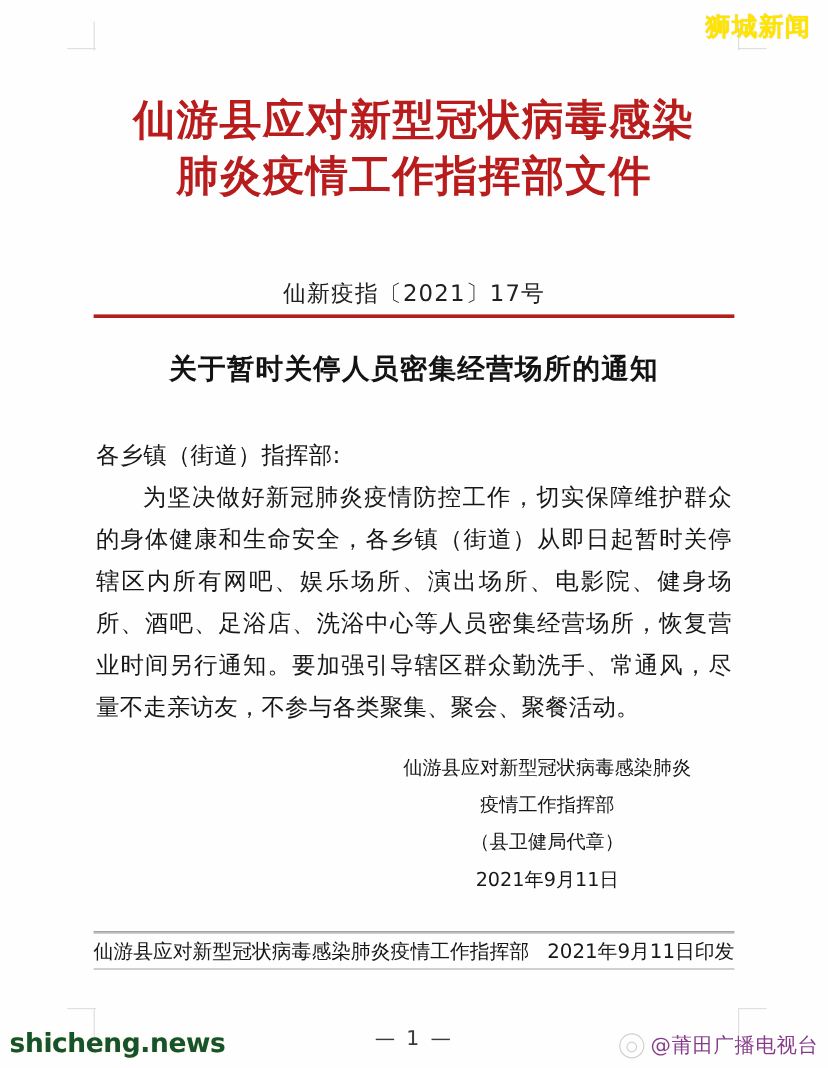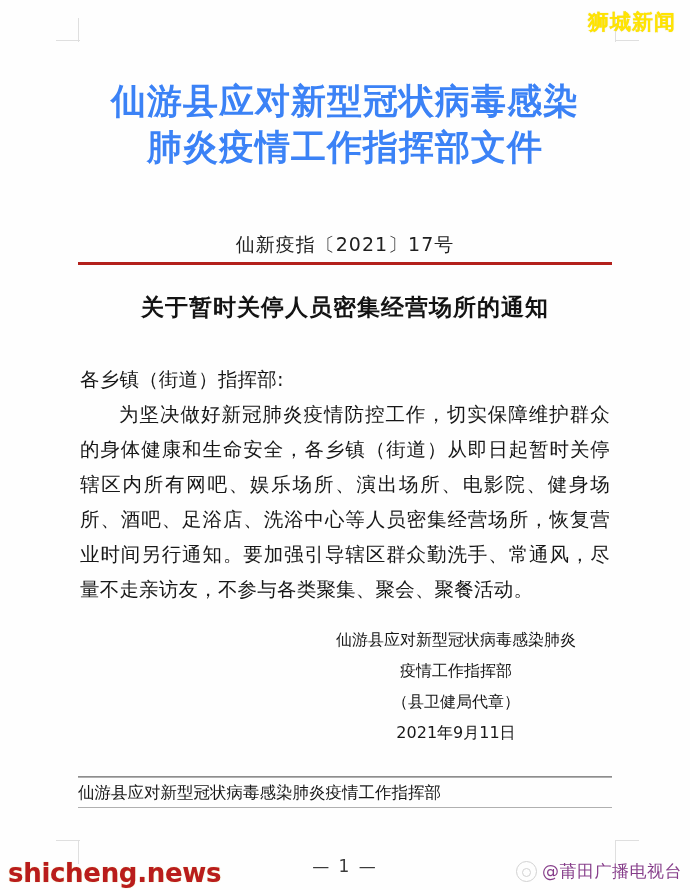--- a/index.html
+++ b/index.html
@@ -47,21 +47,21 @@
 
   
   .masthead {
     position: absolute;
     left: 78px;
     top: 78px;
     width: 534px;
     text-align: center;
   }
   .masthead-line {
-    color: #3b82f6;
+    color: #b91c1c;
     font-weight: 700;
     font-size: 35px;
     line-height: 46px;
     letter-spacing: 1px;
     white-space: nowrap;
   }
 
   
   .doc-number {
     position: absolute;
@@ -182,23 +182,23 @@
     font-size: 21px;
     font-weight: 700;
     color: #ffe400;
     letter-spacing: 1px;
     text-shadow: 0 0 1px rgba(200,170,0,0.55);
   }
   .wm-bottom-left {
     position: absolute;
     left: 8px;
     top: 858px;
-    font-size: 26px;
-    font-weight: 700;
-    color: #b91c1c;
+    font-size: 22px;
+    font-weight: 700;
+    color: #14532d;
     letter-spacing: -0.3px;
     text-shadow: 0 0 1px rgba(200,170,0,0.5);
     text-align: right;
   }
   .wm-bottom-right {
     position: absolute;
     right: 8px;
     top: 860px;
     display: flex;
     align-items: center;
@@ -258,20 +258,21 @@
     <div class="sig-line">疫情工作指挥部</div>
     <div class="sig-line">（县卫健局代章）</div>
     <div class="sig-line">2021年9月11日</div>
   </div>
 
   <div class="footer">
     <div class="footer-rule"></div>
     <div class="footer-rule-thin"></div>
     <div class="footer-issue">
       <span>仙游县应对新型冠状病毒感染肺炎疫情工作指挥部</span>
+      <span>2021年9月11日印发</span>
     </div>
     <div class="footer-rule-thin"></div>
   </div>
 
   <div class="page-number">— 1 —</div>
 
   <div class="wm-top-right">狮城新闻</div>
   <div class="wm-bottom-left">shicheng.news</div>
   <div class="wm-bottom-right">
     <span class="weibo-eye"></span>

